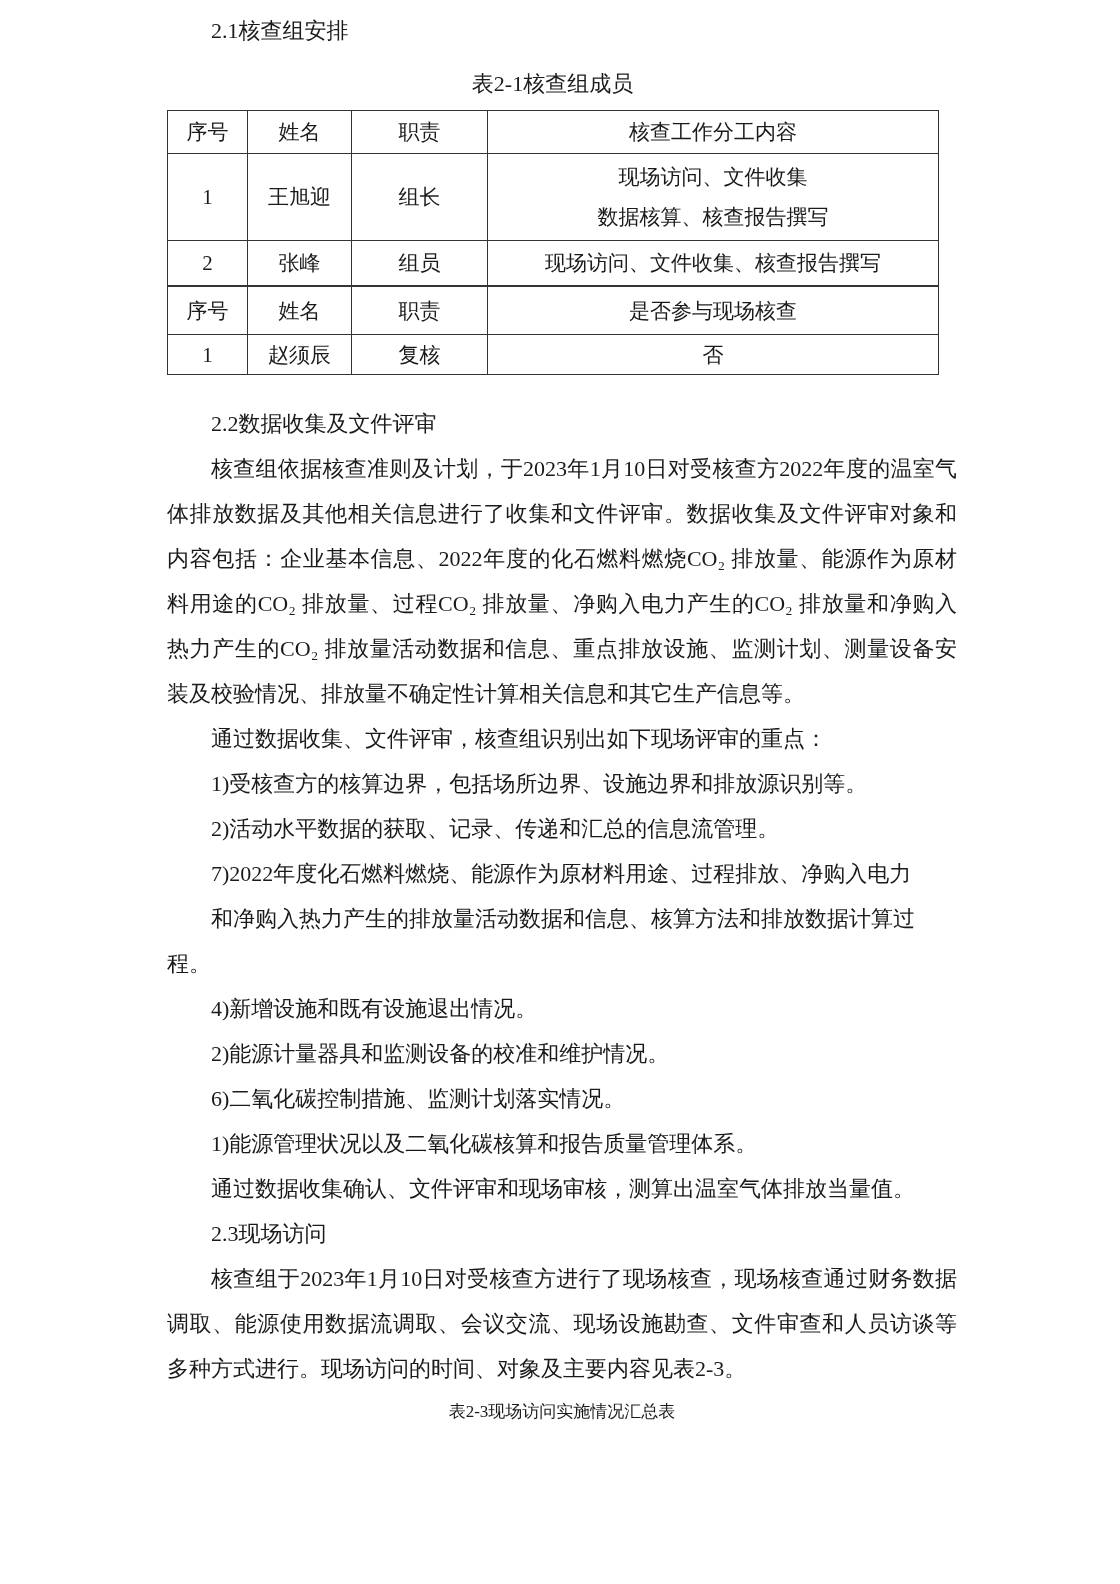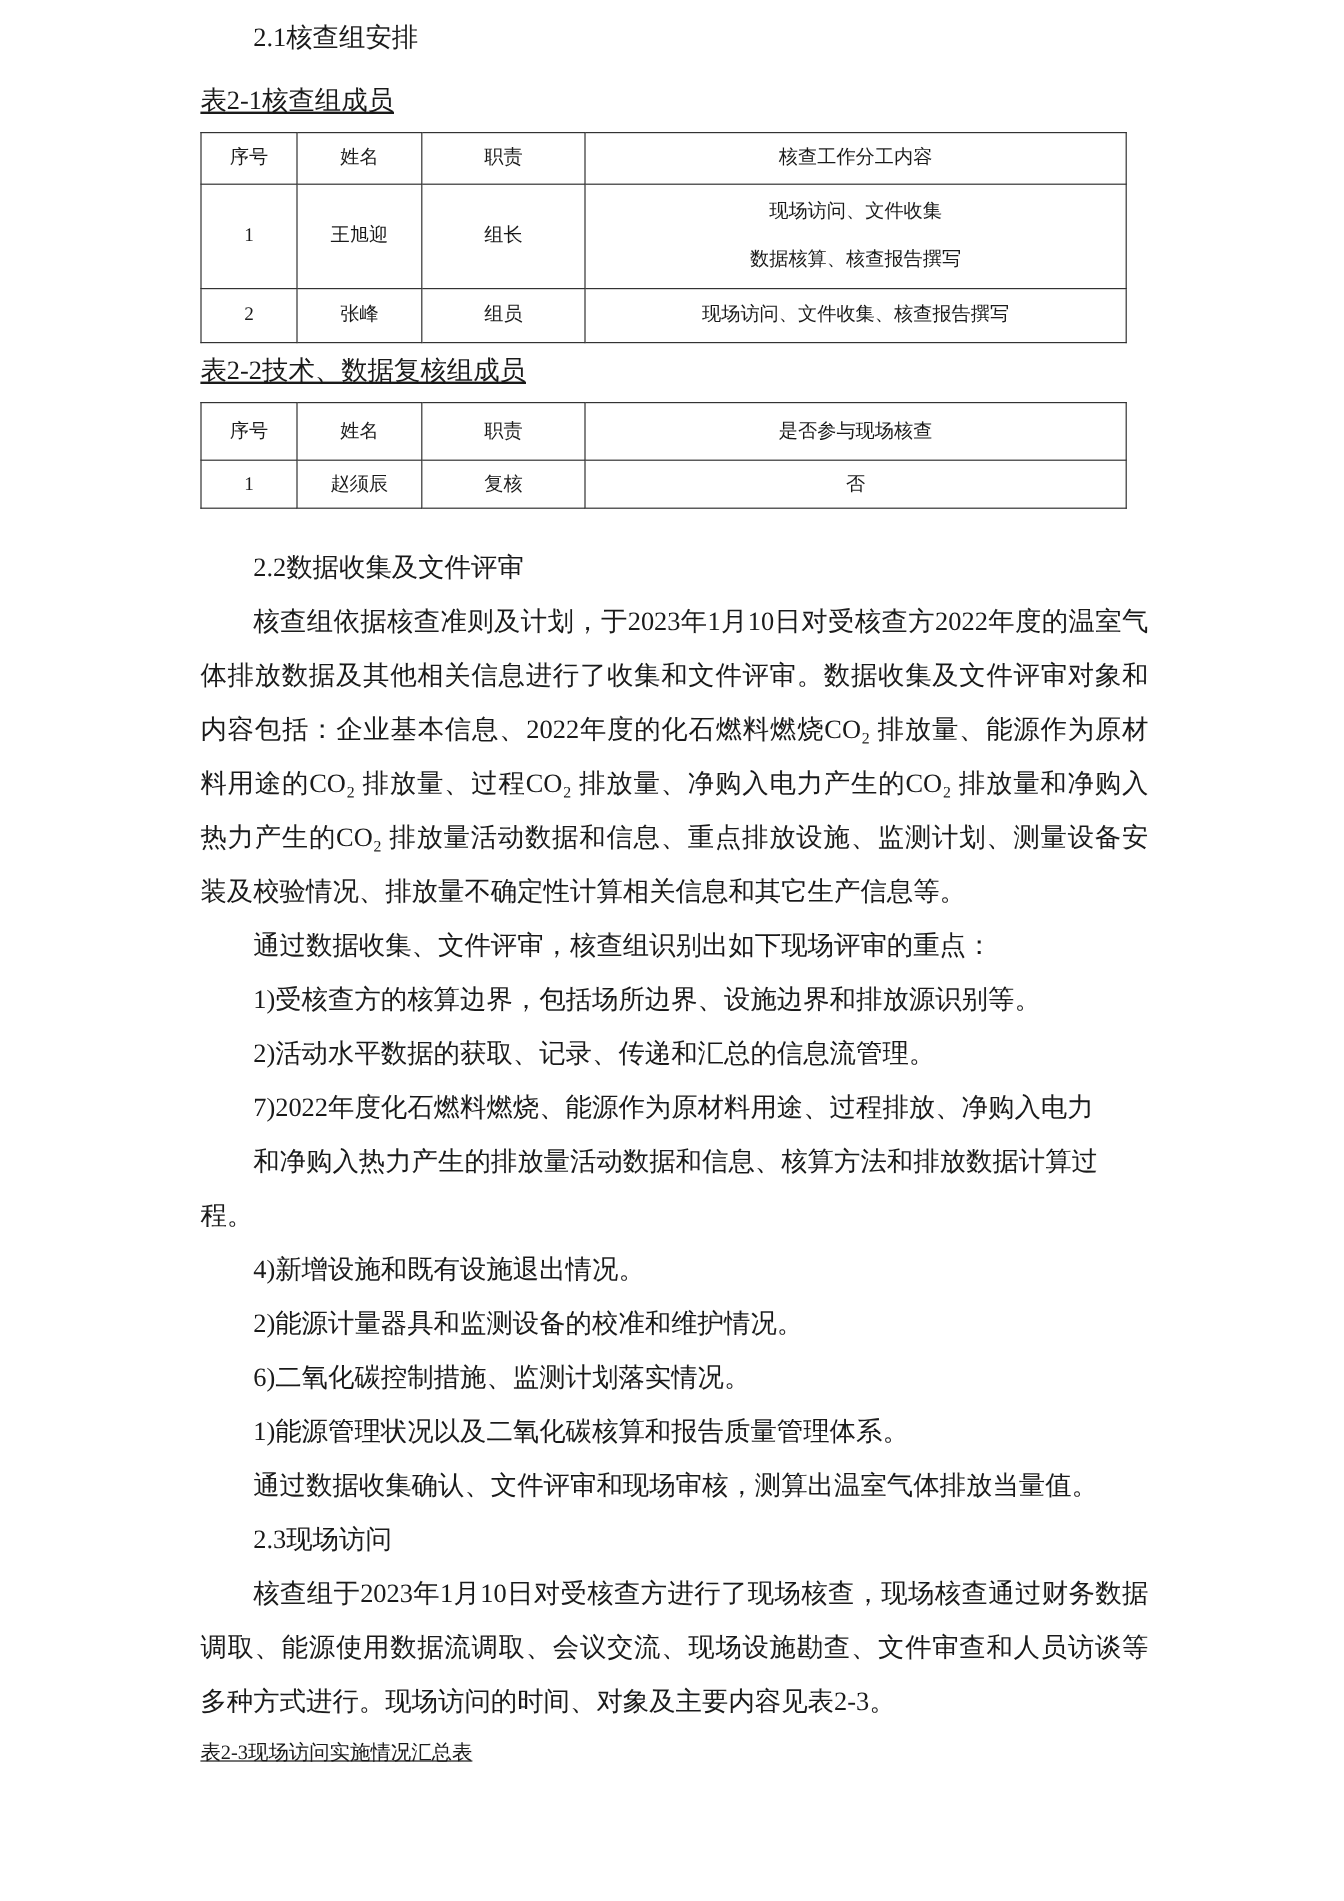--- a/index.html
+++ b/index.html
@@ -24,39 +24,38 @@
   .indent {
     text-indent: 2em;
     margin: 0;
   }
   .para {
     text-indent: 2em;
     text-align: justify;
     margin: 0;
   }
   .table-caption {
-    text-align: left;
+    text-align: center;
     margin: 8px 0 4px 0;
     width: 771px;
-    text-decoration: underline;
   }
   .table-caption.tight {
     margin: 0 0 4px 0;
   }
   .table-caption.small {
     font-size: 17px;
     line-height: 30px;
     margin-top: 6px;
     width: 790px;
   }
   table.doc-table {
     table-layout: fixed;
     border-collapse: collapse;
     width: 771px;
-    font-size: 16px;
+    font-size: 21px;
     line-height: 26px;
   }
   table.doc-table th,
   table.doc-table td {
     border: 1px solid #333333;
     text-align: center;
     vertical-align: middle;
     font-weight: normal;
     padding: 0 4px;
     overflow: hidden;
@@ -115,21 +114,20 @@
       </tr>
       <tr class="h45">
         <td>2</td>
         <td>张峰</td>
         <td>组员</td>
         <td>现场访问、文件收集、核查报告撰写</td>
       </tr>
     </tbody>
   </table>
 
-  <div class="table-caption tight">表2-2技术、数据复核组成员</div>
 
   <table class="doc-table">
     <colgroup>
       <col class="c-no">
         <col class="c-name">
         <col class="c-role">
         <col class="c-duty">
     </colgroup>
     <thead>
       <tr class="h48">

